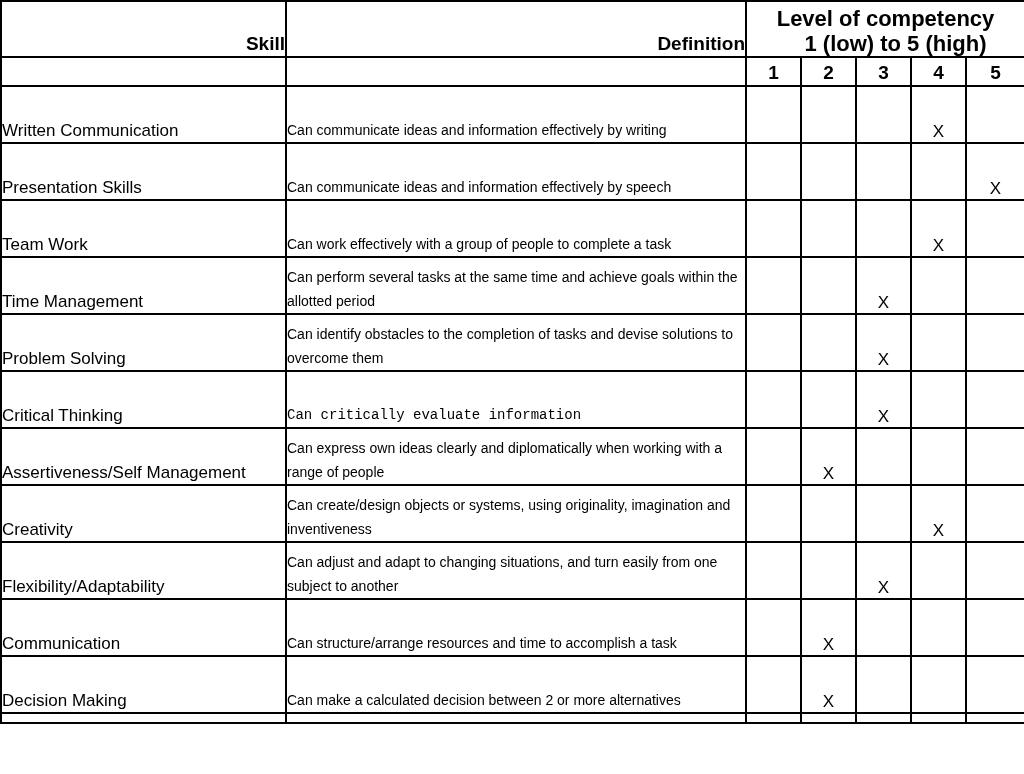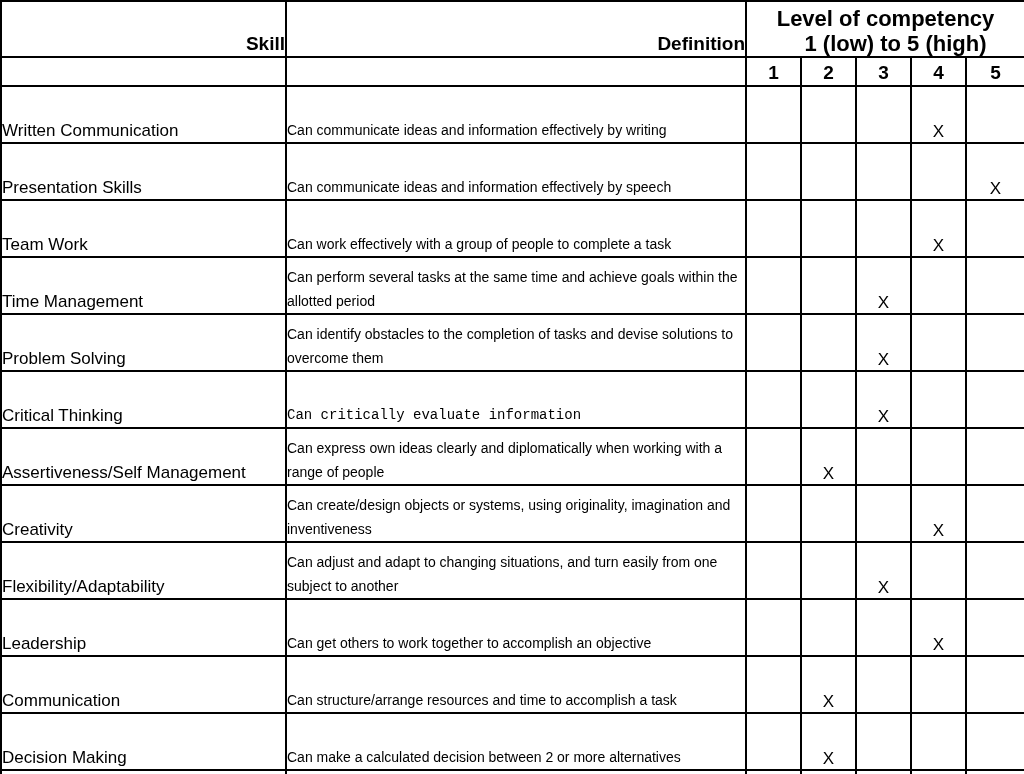--- a/index.html
+++ b/index.html
@@ -232,29 +232,20 @@
       <tr>
         <td class="row-skill">Flexibility/Adaptability</td>
         <td class="row-def">Can adjust and adapt to changing situations, and turn easily from one subject to another</td>
         <td class="row-mark"></td>
         <td class="row-mark"></td>
         <td class="row-mark"><span>X</span></td>
         <td class="row-mark"></td>
         <td class="row-mark last"></td>
       </tr>
       <tr>
-        <td class="row-skill">Leadership</td>
-        <td class="row-def">Can get others to work together to accomplish an objective</td>
-        <td class="row-mark"></td>
-        <td class="row-mark"></td>
-        <td class="row-mark"></td>
-        <td class="row-mark"><span>X</span></td>
-        <td class="row-mark last"></td>
-      </tr>
-      <tr>
         <td class="row-skill">Communication</td>
         <td class="row-def">Can structure/arrange resources and time to accomplish a task</td>
         <td class="row-mark"></td>
         <td class="row-mark"><span>X</span></td>
         <td class="row-mark"></td>
         <td class="row-mark"></td>
         <td class="row-mark last"></td>
       </tr>
       <tr>
         <td class="row-skill">Decision Making</td>

